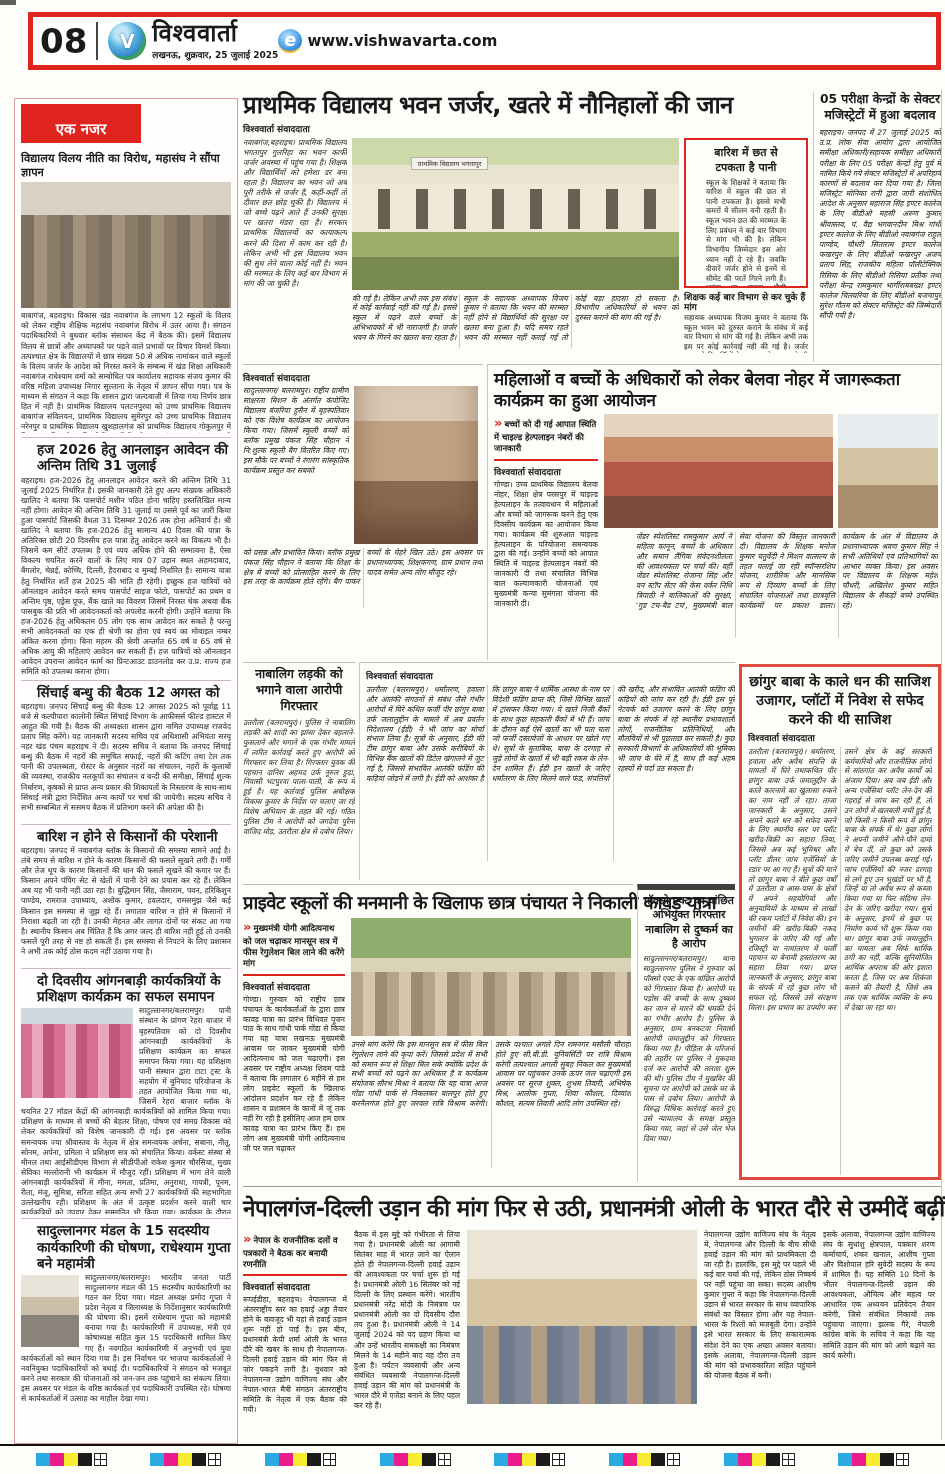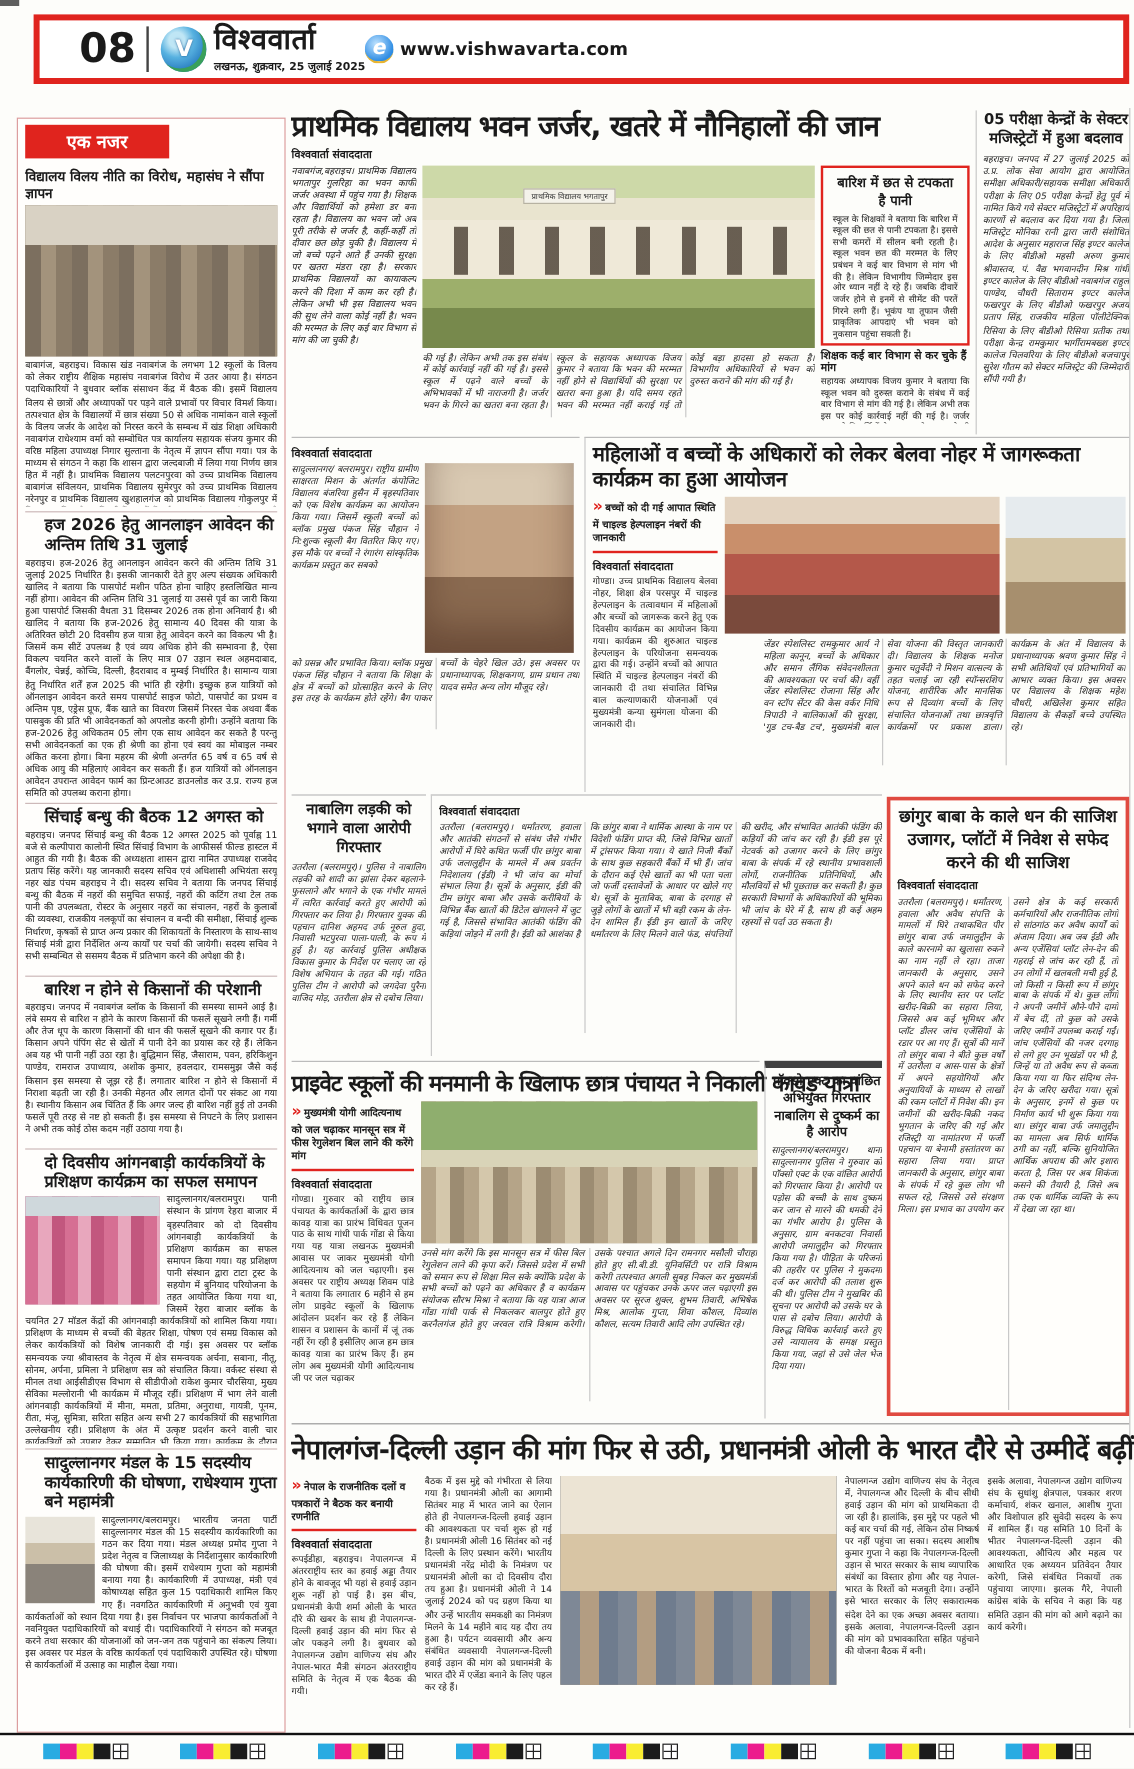--- a/index.html
+++ b/index.html
@@ -11,78 +11,78 @@
   .clip { overflow:hidden; }
   .colrule { column-rule:1px solid #c9c9c9; }
 
   
   #corner-mark { left:0; top:0; width:16px; height:5px; background:#2a2a2a; opacity:.75; }
   #edge-line { left:941px; top:90px; width:1px; height:1350px; background:#c6c6c6; }
 
   
   #masthead { left:28px; top:12px; width:913px; height:58px; border:5px solid #e0241e; background:#fff;
               display:flex; align-items:center; }
-  .mh-page { font-size:34px; font-weight:bold; padding:0 9px 0 7px; line-height:1;margin-left:26px; }
+  .mh-page { font-size:34px; font-weight:bold; padding:0 9px 0 7px; line-height:1; }
   .mh-div { width:2px; height:38px; background:#444; }
   .mh-logo { width:38px; height:38px; border-radius:50%; margin:0 6px 0 10px; position:relative;
              background:radial-gradient(circle at 35% 30%, #bfe6f5 0 18%, #57b1e0 40%, #2b7fc2 70%, #1d5fa0);
              box-shadow:inset -3px -3px 0 #3aa05a; display:flex; align-items:center; justify-content:center; }
   .mh-logo span { color:#fff; font-weight:bold; font-size:19px; text-shadow:0 0 2px #14508a; }
   .mh-name { font-size:24px; font-weight:bold; line-height:1; letter-spacing:.5px; }
   .mh-date { font-size:9px; font-weight:bold; margin-top:3px; }
   .mh-title { flex:1; text-align:center; font-size:26px; font-weight:bold; letter-spacing:-.5px; }
   .mh-site { display:flex; align-items:center; gap:5px; padding-right:12px; font-size:15px; font-weight:bold; }
   .e-icon { width:24px; height:24px; border-radius:50%; background:radial-gradient(circle at 40% 35%, #bfe3ff, #2f8de4 70%);
             color:#fff; font-weight:bold; font-style:italic; font-size:17px; display:flex; align-items:center;
             justify-content:center; border-bottom:2px solid #e8b430; }
 
   
   #left-col { left:14px; top:98px; width:224px; height:1346px; border:1px solid #dc9e9e; padding:4px 6px; background:#fffefc; }
   .en-box { background:#e0241e; color:#fff; font-weight:bold; font-size:15px; width:120px; text-align:center;
-            padding:3px 0 5px; margin:1px 0 6px; }
+            padding:14px 0 5px; margin:1px 0 6px; }
   .lc-art { border-top:1px solid #cdb9b9; padding-top:3px; margin-top:4px; }
   .lc-art.first { border-top:none; margin-top:0; }
   .lc-h1 { font-size:11.3px; font-weight:bold; line-height:1.25; margin-bottom:2px; }
   .lc-h2 { font-size:13.5px; font-weight:bold; line-height:1.2; margin-bottom:2px;margin-left:16px; }
   .lc-body { font-size:7.6px; line-height:1.33; text-align:justify; }
 
   .ph { position:relative; overflow:hidden; }
   .ph-group { background:linear-gradient(180deg,#d9d2c4 0 26%, rgba(0,0,0,0) 26%),
               repeating-linear-gradient(90deg,#7c6f5f 0 13px,#a3937c 13px 26px,#8b7c68 26px 39px);
               background-color:#938674; }
   .ph-train { background:linear-gradient(180deg,#cfd8dc 0 18%, rgba(0,0,0,0) 18%),
               repeating-linear-gradient(90deg,#d66f93 0 11px,#e8a7bd 11px 22px,#c2577e 22px 33px);
               background-color:#b86f8b; }
   .ph-portrait { background:linear-gradient(180deg,#e8e4da 0 30%, #cbbfa8 30% 55%, #8a837a 55%); }
   .ph-school { background:linear-gradient(180deg,#cdd9a8 0 18%, #e9e4cf 18% 30%, #efe9d8 30% 62%, #9daf6b 62% 78%, #77894c 78%); }
   .ph-school .doors { position:absolute; left:0; right:0; top:34%; height:26%;
               background:repeating-linear-gradient(90deg, rgba(0,0,0,0) 0 26px, #51463a 26px 38px); opacity:.85; }
   .ph-school .board { position:absolute; left:18%; top:13%; background:#f4f2ea; color:#333; font-size:6.5px;
-              padding:1px 6px; border:1px solid #b7b2a2;margin-left:25px; }
+              padding:1px 6px; border:1px solid #b7b2a2; }
   .ph-bag { background:linear-gradient(180deg,#d9c9b2 0 22%, #c3a283 22% 60%, #8a6a50 60%);
             box-shadow:inset 0 -20px 30px rgba(60,30,20,.4); }
   .ph-class { background:linear-gradient(180deg,#e3d3c0 0 20%, #c98f6b 20% 42%, #b4584a 42% 72%, #7a4a3c 72%); }
   .ph-corridor { background:linear-gradient(180deg,#e6ebee 0 30%, #d3c4a4 30% 62%, #a78f6e 62%); }
   .ph-rally { background:linear-gradient(180deg,#8fae6e 0 34%, #d9d4b8 34% 46%, rgba(0,0,0,0) 46%),
               repeating-linear-gradient(90deg,#b5a488 0 12px,#d4c7ab 12px 24px,#9c8c72 24px 36px);
               background-color:#a89a7f; }
   .ph-meet { background:linear-gradient(180deg,#ece4d4 0 28%, #d8c5a4 28% 55%, rgba(0,0,0,0) 55%),
               repeating-linear-gradient(90deg,#7e8896 0 16px,#b39d82 16px 32px,#6f7c8e 32px 48px);
               background-color:#97876f; }
 
   
   #lead-story { left:243px; top:92px; width:566px; height:268px; }
   .ls-head { font-size:24px; font-weight:bold; letter-spacing:-.6px; white-space:nowrap; line-height:1.15; }
   .ls-row { display:flex; gap:5px; margin-top:3px; }
   .ls-lead { width:104px; font-size:7.6px; line-height:1.33; height:212px; }
   .ls-mid { width:327px; }
   .ls-photo { height:152px; }
   .ls-cont { margin-top:4px; columns:3; column-gap:7px; font-size:7.5px; line-height:1.3; height:54px; }
   .ls-boxcol { width:124px; }
-  .ls-box { border:2px solid #e0241e; padding:4px 8px; height:150px; overflow:hidden; }
+  .ls-box { border:2px solid #e0241e; padding:4px 20px; height:150px; overflow:hidden; }
   .ls-box-title { font-size:11px; font-weight:bold; text-align:center; margin-bottom:4px; }
   .ls-box-body { font-size:7.3px; line-height:1.32; text-align:justify; }
   .ls-subhead { font-size:9px; font-weight:bold; margin-top:4px; line-height:1.2; }
   .ls-subbody { font-size:7.3px; line-height:1.3; height:40px; overflow:hidden; text-align:justify; }
 
   
   #sector { left:813px; top:92px; width:128px; height:270px; border-left:1px solid #c9c9c9; padding-left:5px; }
   .sec-head { font-size:12.3px; font-weight:bold; text-align:center; line-height:1.3; }
   .sec-body { margin-top:4px; font-size:7.5px; line-height:1.36; height:228px; }
 

